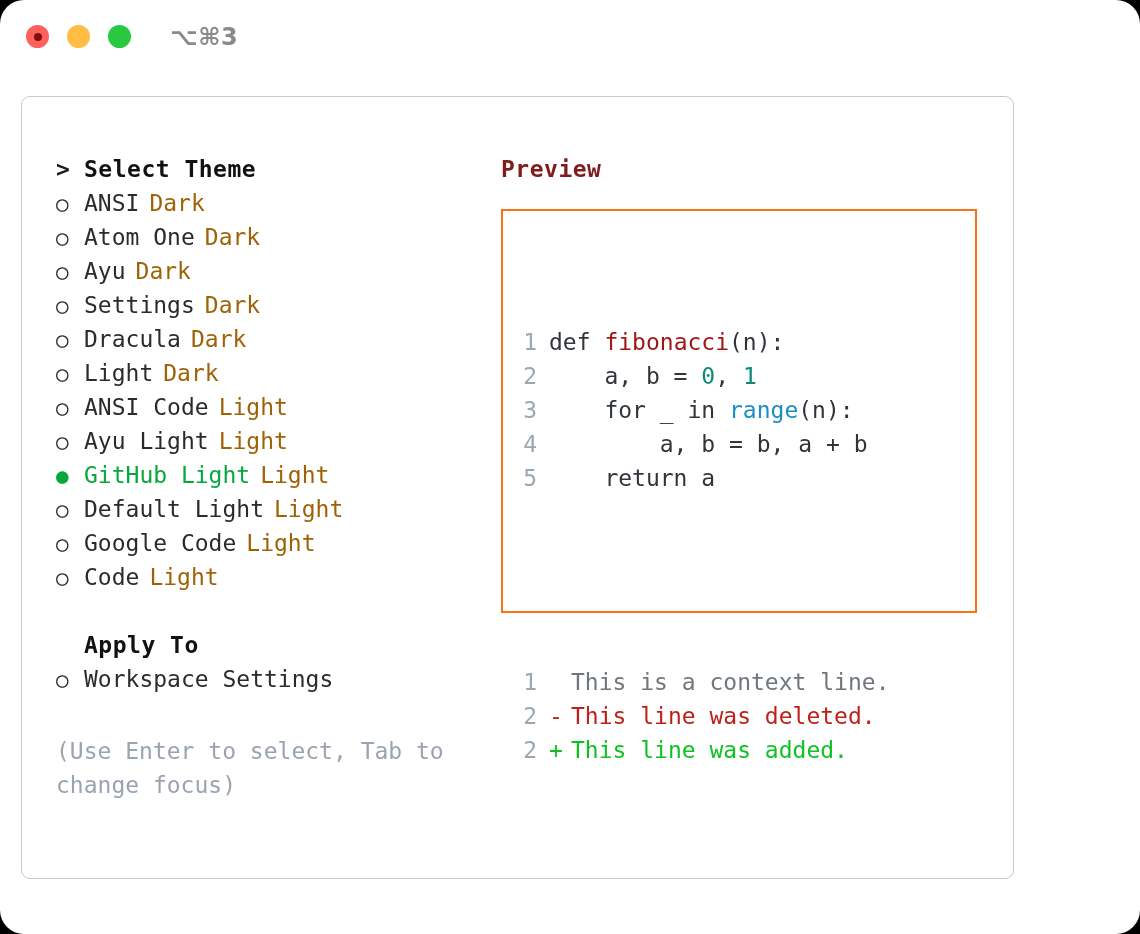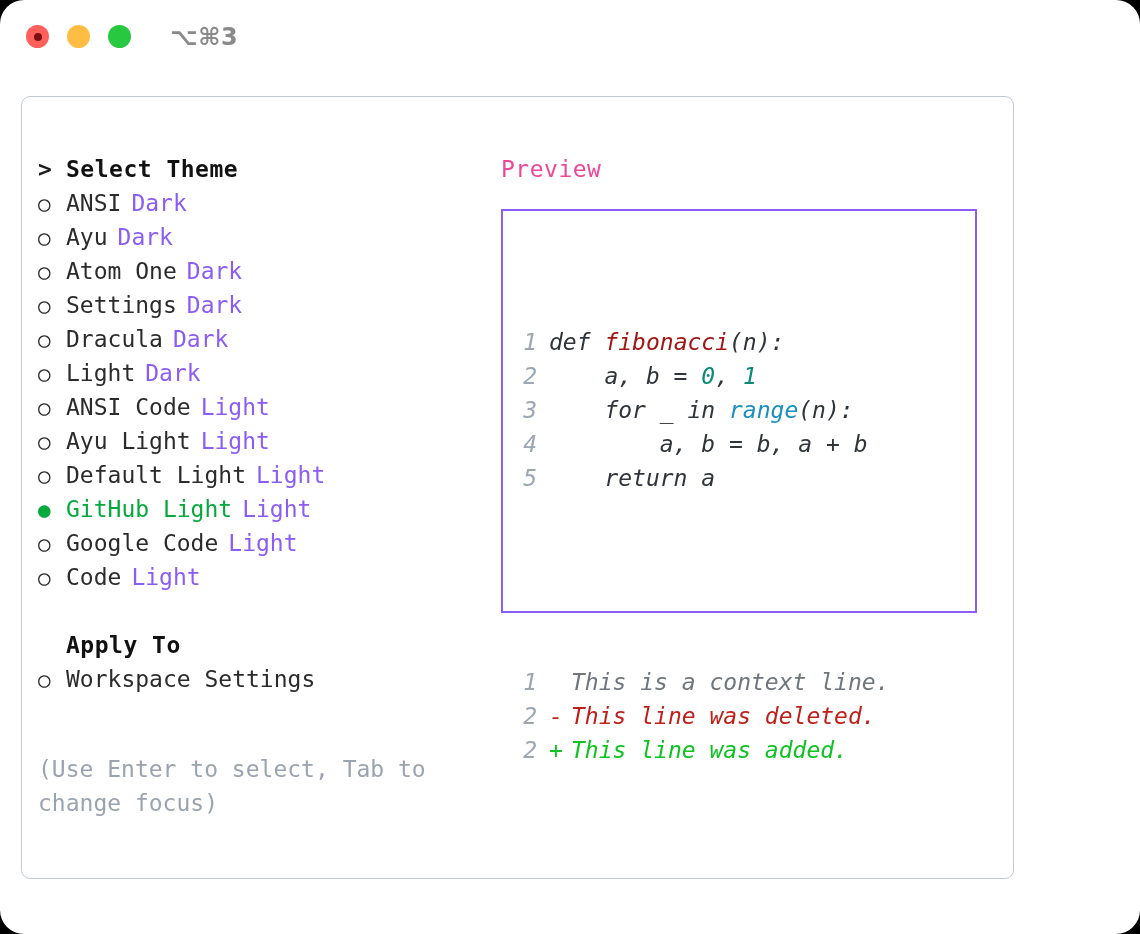--- a/index.html
+++ b/index.html
@@ -84,21 +84,21 @@
 
   .columns {
     position: absolute;
     left: 0; top: 0;
     width: 100%; height: 100%;
   }
 
   
   .left-col {
     position: absolute;
-    left: 16px;
+    left: 34px;
     top: 55px;
     width: 440px;
   }
 
   .row {
     height: 34px;
     line-height: 34px;
     white-space: nowrap;
     font-size: 23px;
   }
@@ -116,58 +116,57 @@
   }
   .marker.on { color: #05a83c; }
   .head-label {
     font-weight: 700;
     color: #111111;
     letter-spacing: 0.5px;
   }
   .item-label { color: #2b2b2b; }
   .item-label.sel { color: #05a83c; }
   .item-tag {
-    color: #8b5cf6;
+    color: #a16207;
     margin-left: 10px;
   }
 
   .spacer-sm { height: 34px; }
   .spacer-md { height: 38px; }
 
   .hint {
-    margin-top: 18px;
+    margin-top: 0;
     font-size: 23px;
     line-height: 34px;
     color: #9aa3b0;
     width: 410px;
   }
 
   
   .right-col {
     position: absolute;
     left: 479px;
     top: 55px;
     width: 490px;
   }
   .preview-title {
     font-size: 23px;
-    font-weight: 400;
-    color: #ec4899;
+    font-weight: 700;
+    color: #7f1d1d;
     letter-spacing: 0.5px;
     line-height: 34px;
   }
   .preview-box {
     margin-top: 23px;
     width: 476px;
     height: 404px;
     box-sizing: border-box;
-    border: 2px solid #8b5cf6;
+    border: 2px solid #f97316;
     background: #ffffff;
     position: relative;
-    font-style: italic;
   }
   .code {
     position: absolute;
     left: 12px;
     top: 46px;
     font-size: 23px;
     line-height: 34px;
     white-space: pre;
   }
   .cline { height: 34px; }
@@ -206,29 +205,29 @@
     <div class="columns">
 
       <div class="left-col">
 
         <div class="row">
           <span class="prompt">&gt;</span><span class="head-label">Select Theme</span>
         </div>
 
         <div id="theme-list">
             <div class="row"><span class="marker">○</span><span class="item-label">ANSI</span><span class="item-tag">Dark</span></div>
+            <div class="row"><span class="marker">○</span><span class="item-label">Atom One</span><span class="item-tag">Dark</span></div>
             <div class="row"><span class="marker">○</span><span class="item-label">Ayu</span><span class="item-tag">Dark</span></div>
-            <div class="row"><span class="marker">○</span><span class="item-label">Atom One</span><span class="item-tag">Dark</span></div>
             <div class="row"><span class="marker">○</span><span class="item-label">Settings</span><span class="item-tag">Dark</span></div>
             <div class="row"><span class="marker">○</span><span class="item-label">Dracula</span><span class="item-tag">Dark</span></div>
             <div class="row"><span class="marker">○</span><span class="item-label">Light</span><span class="item-tag">Dark</span></div>
             <div class="row"><span class="marker">○</span><span class="item-label">ANSI Code</span><span class="item-tag">Light</span></div>
             <div class="row"><span class="marker">○</span><span class="item-label">Ayu Light</span><span class="item-tag">Light</span></div>
+            <div class="row"><span class="marker on">●</span><span class="item-label sel">GitHub Light</span><span class="item-tag">Light</span></div>
             <div class="row"><span class="marker">○</span><span class="item-label">Default Light</span><span class="item-tag">Light</span></div>
-            <div class="row"><span class="marker on">●</span><span class="item-label sel">GitHub Light</span><span class="item-tag">Light</span></div>
             <div class="row"><span class="marker">○</span><span class="item-label">Google Code</span><span class="item-tag">Light</span></div>
             <div class="row"><span class="marker">○</span><span class="item-label">Code</span><span class="item-tag">Light</span></div>
           </div>
 
         <div class="spacer-sm"></div>
 
         <div class="row">
           <span class="prompt"></span><span class="head-label">Apply To</span>
         </div>
 

